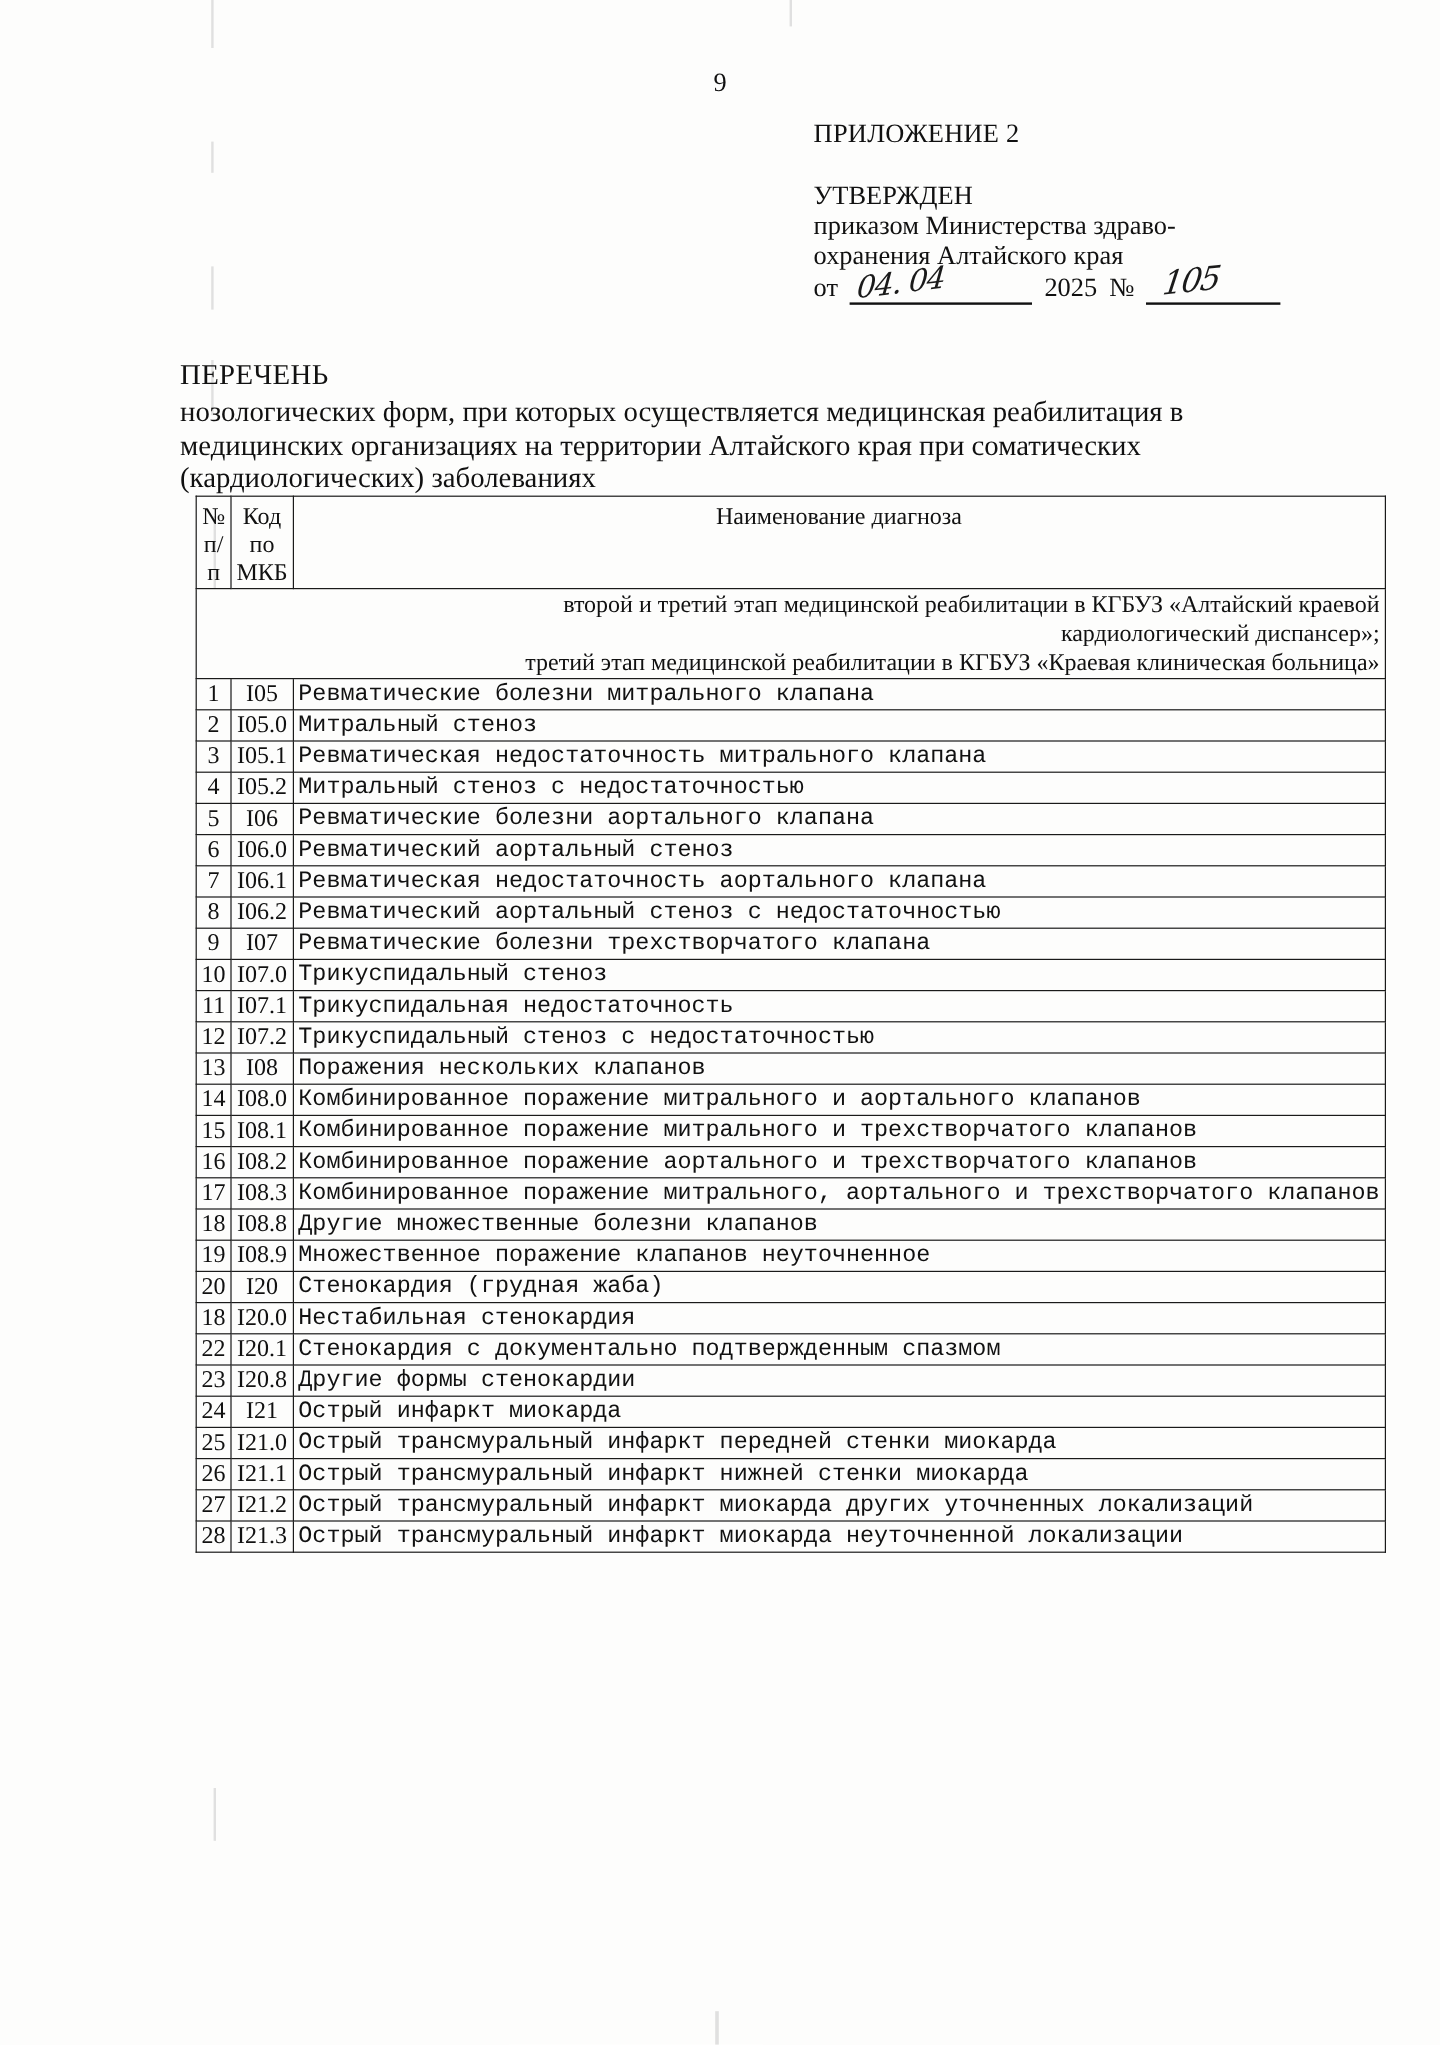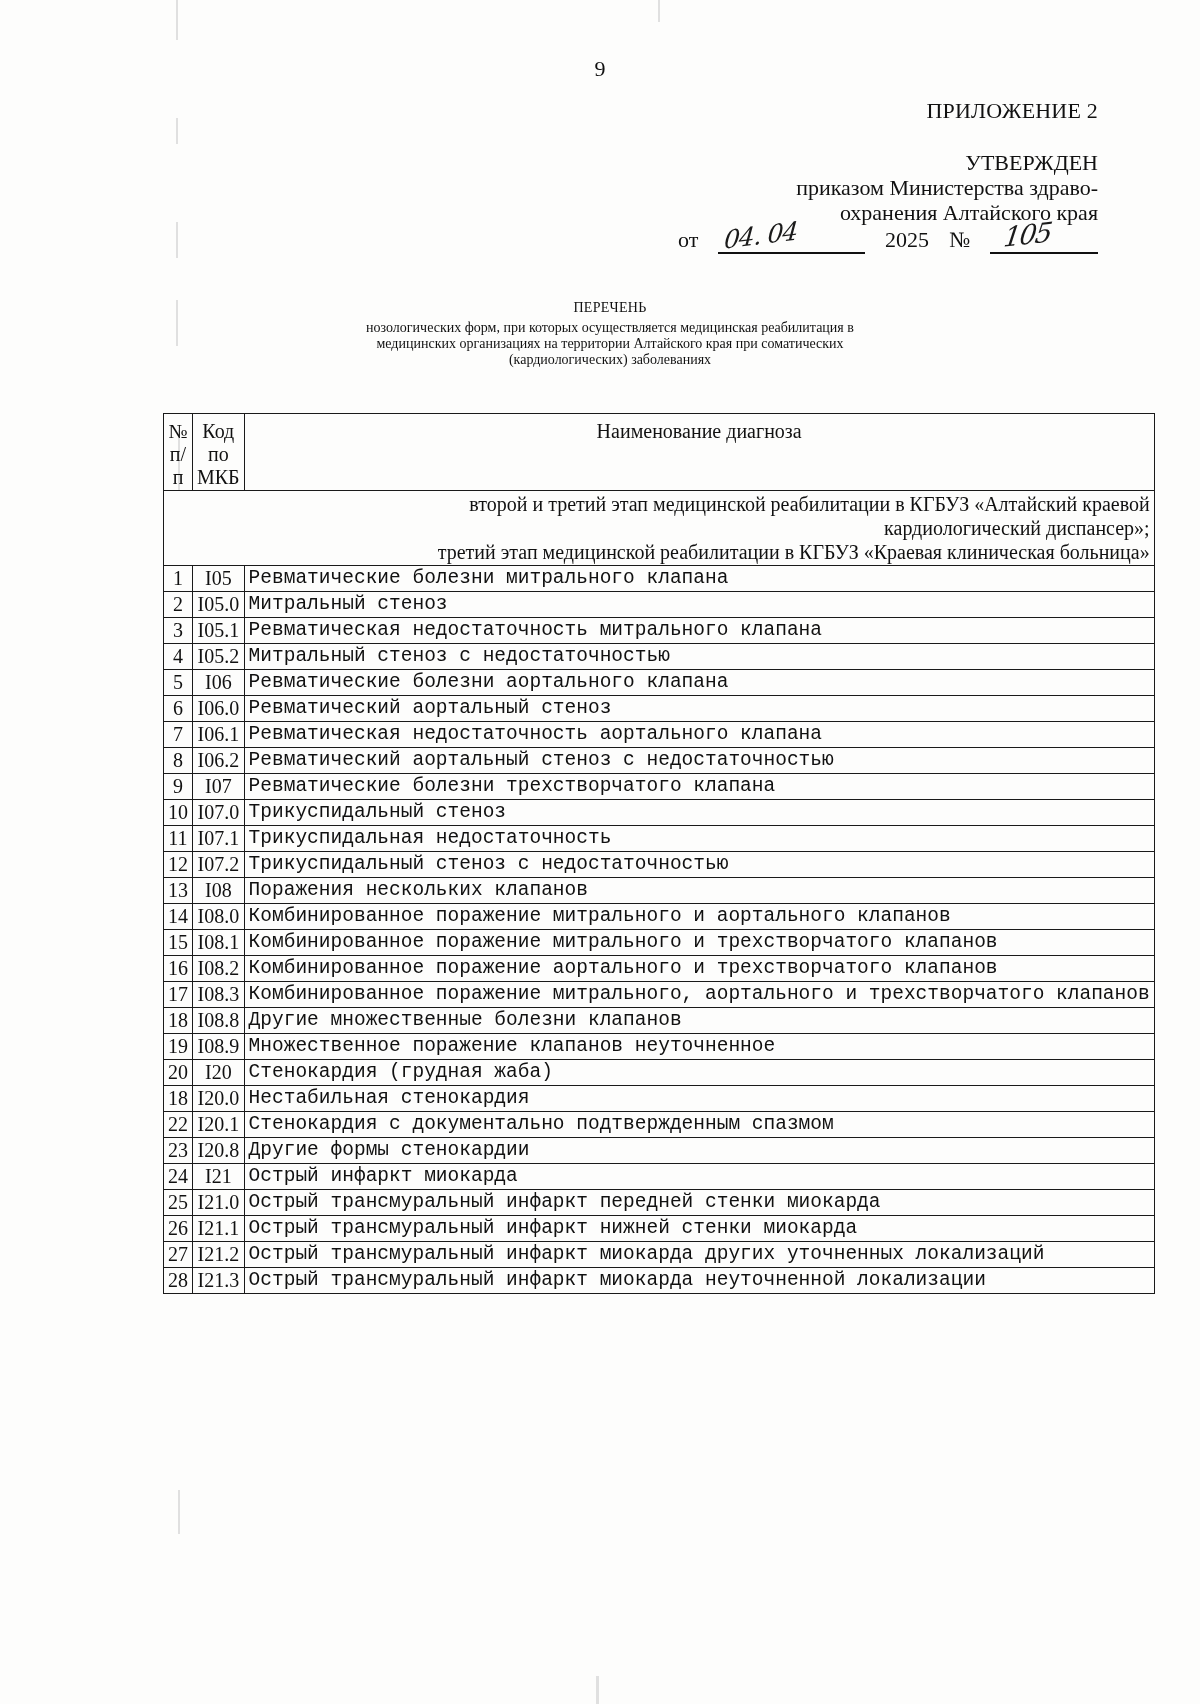--- a/index.html
+++ b/index.html
@@ -37,21 +37,20 @@
     width: 1200px;
     text-align: center;
     font-size: 22px;
   }
 
   .header-block {
     position: absolute;
     top: 98px;
     left: 678px;
     width: 420px;
-    text-align: right;
   }
   .appendix-title {
     font-size: 22px;
     letter-spacing: .2px;
     margin-bottom: 26px;
   }
   .approved-line {
     font-size: 22px;
     line-height: 1.14;
     white-space: nowrap;
@@ -59,21 +58,21 @@
   .approved-sub {
     font-size: 22px;
     line-height: 1.14;
     white-space: nowrap;
   }
   .date-line {
     font-size: 22px;
     line-height: 1.2;
     display: flex;
     align-items: flex-end;
-    gap: 20px;
+    gap: 10px;
     white-space: nowrap;
     margin-top: 2px;
   }
   .blank-fill {
     display: inline-block;
     border-bottom: 2px solid #111;
     position: relative;
     height: 22px;
   }
   .blank-date { width: 152px; }
@@ -101,22 +100,21 @@
     transform: rotate(-6deg) skewX(-14deg);
     color: #1a1a1a;
     white-space: nowrap;
   }
 
   .doc-title {
     position: absolute;
     top: 300px;
     left: 150px;
     width: 920px;
-    text-align: center;
-    font-size: 14px;
+    font-size: 24px;
   }
   .doc-title .main {
     font-weight: normal;
     letter-spacing: .3px;
     margin-bottom: 4px;
   }
   .doc-title .sub {
     line-height: 1.15;
   }
   .doc-title .sub div { white-space: nowrap; }

